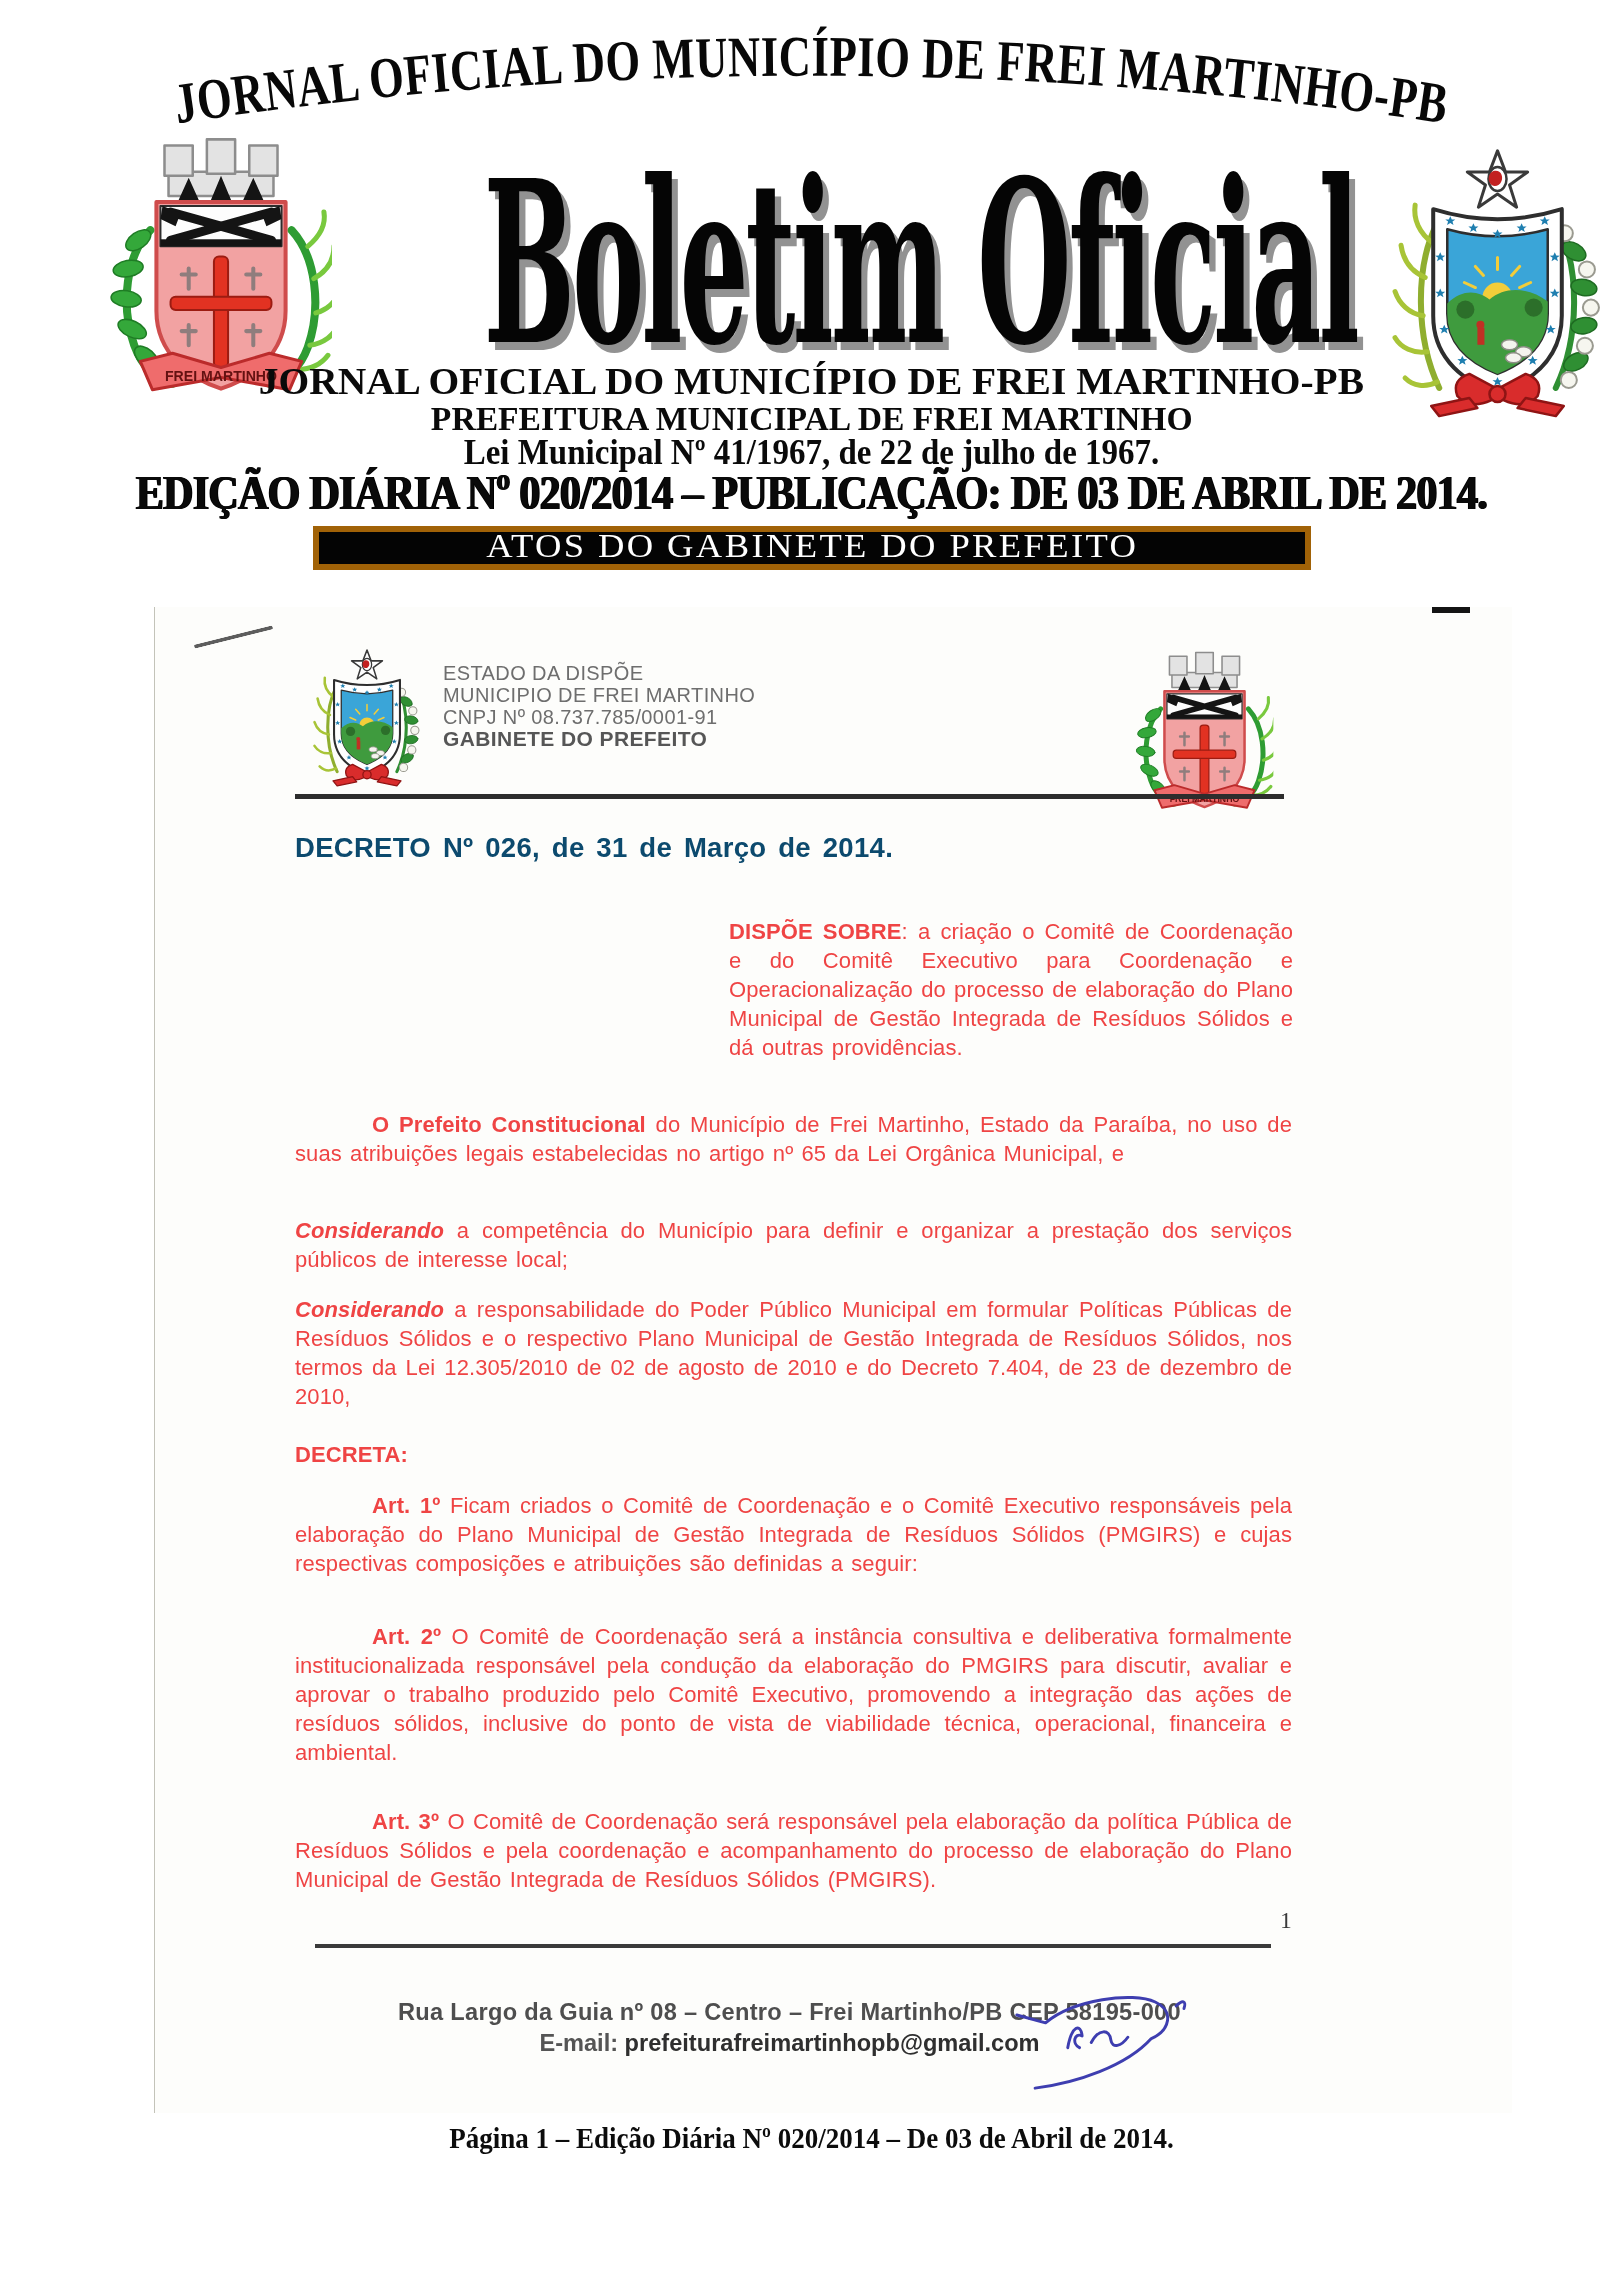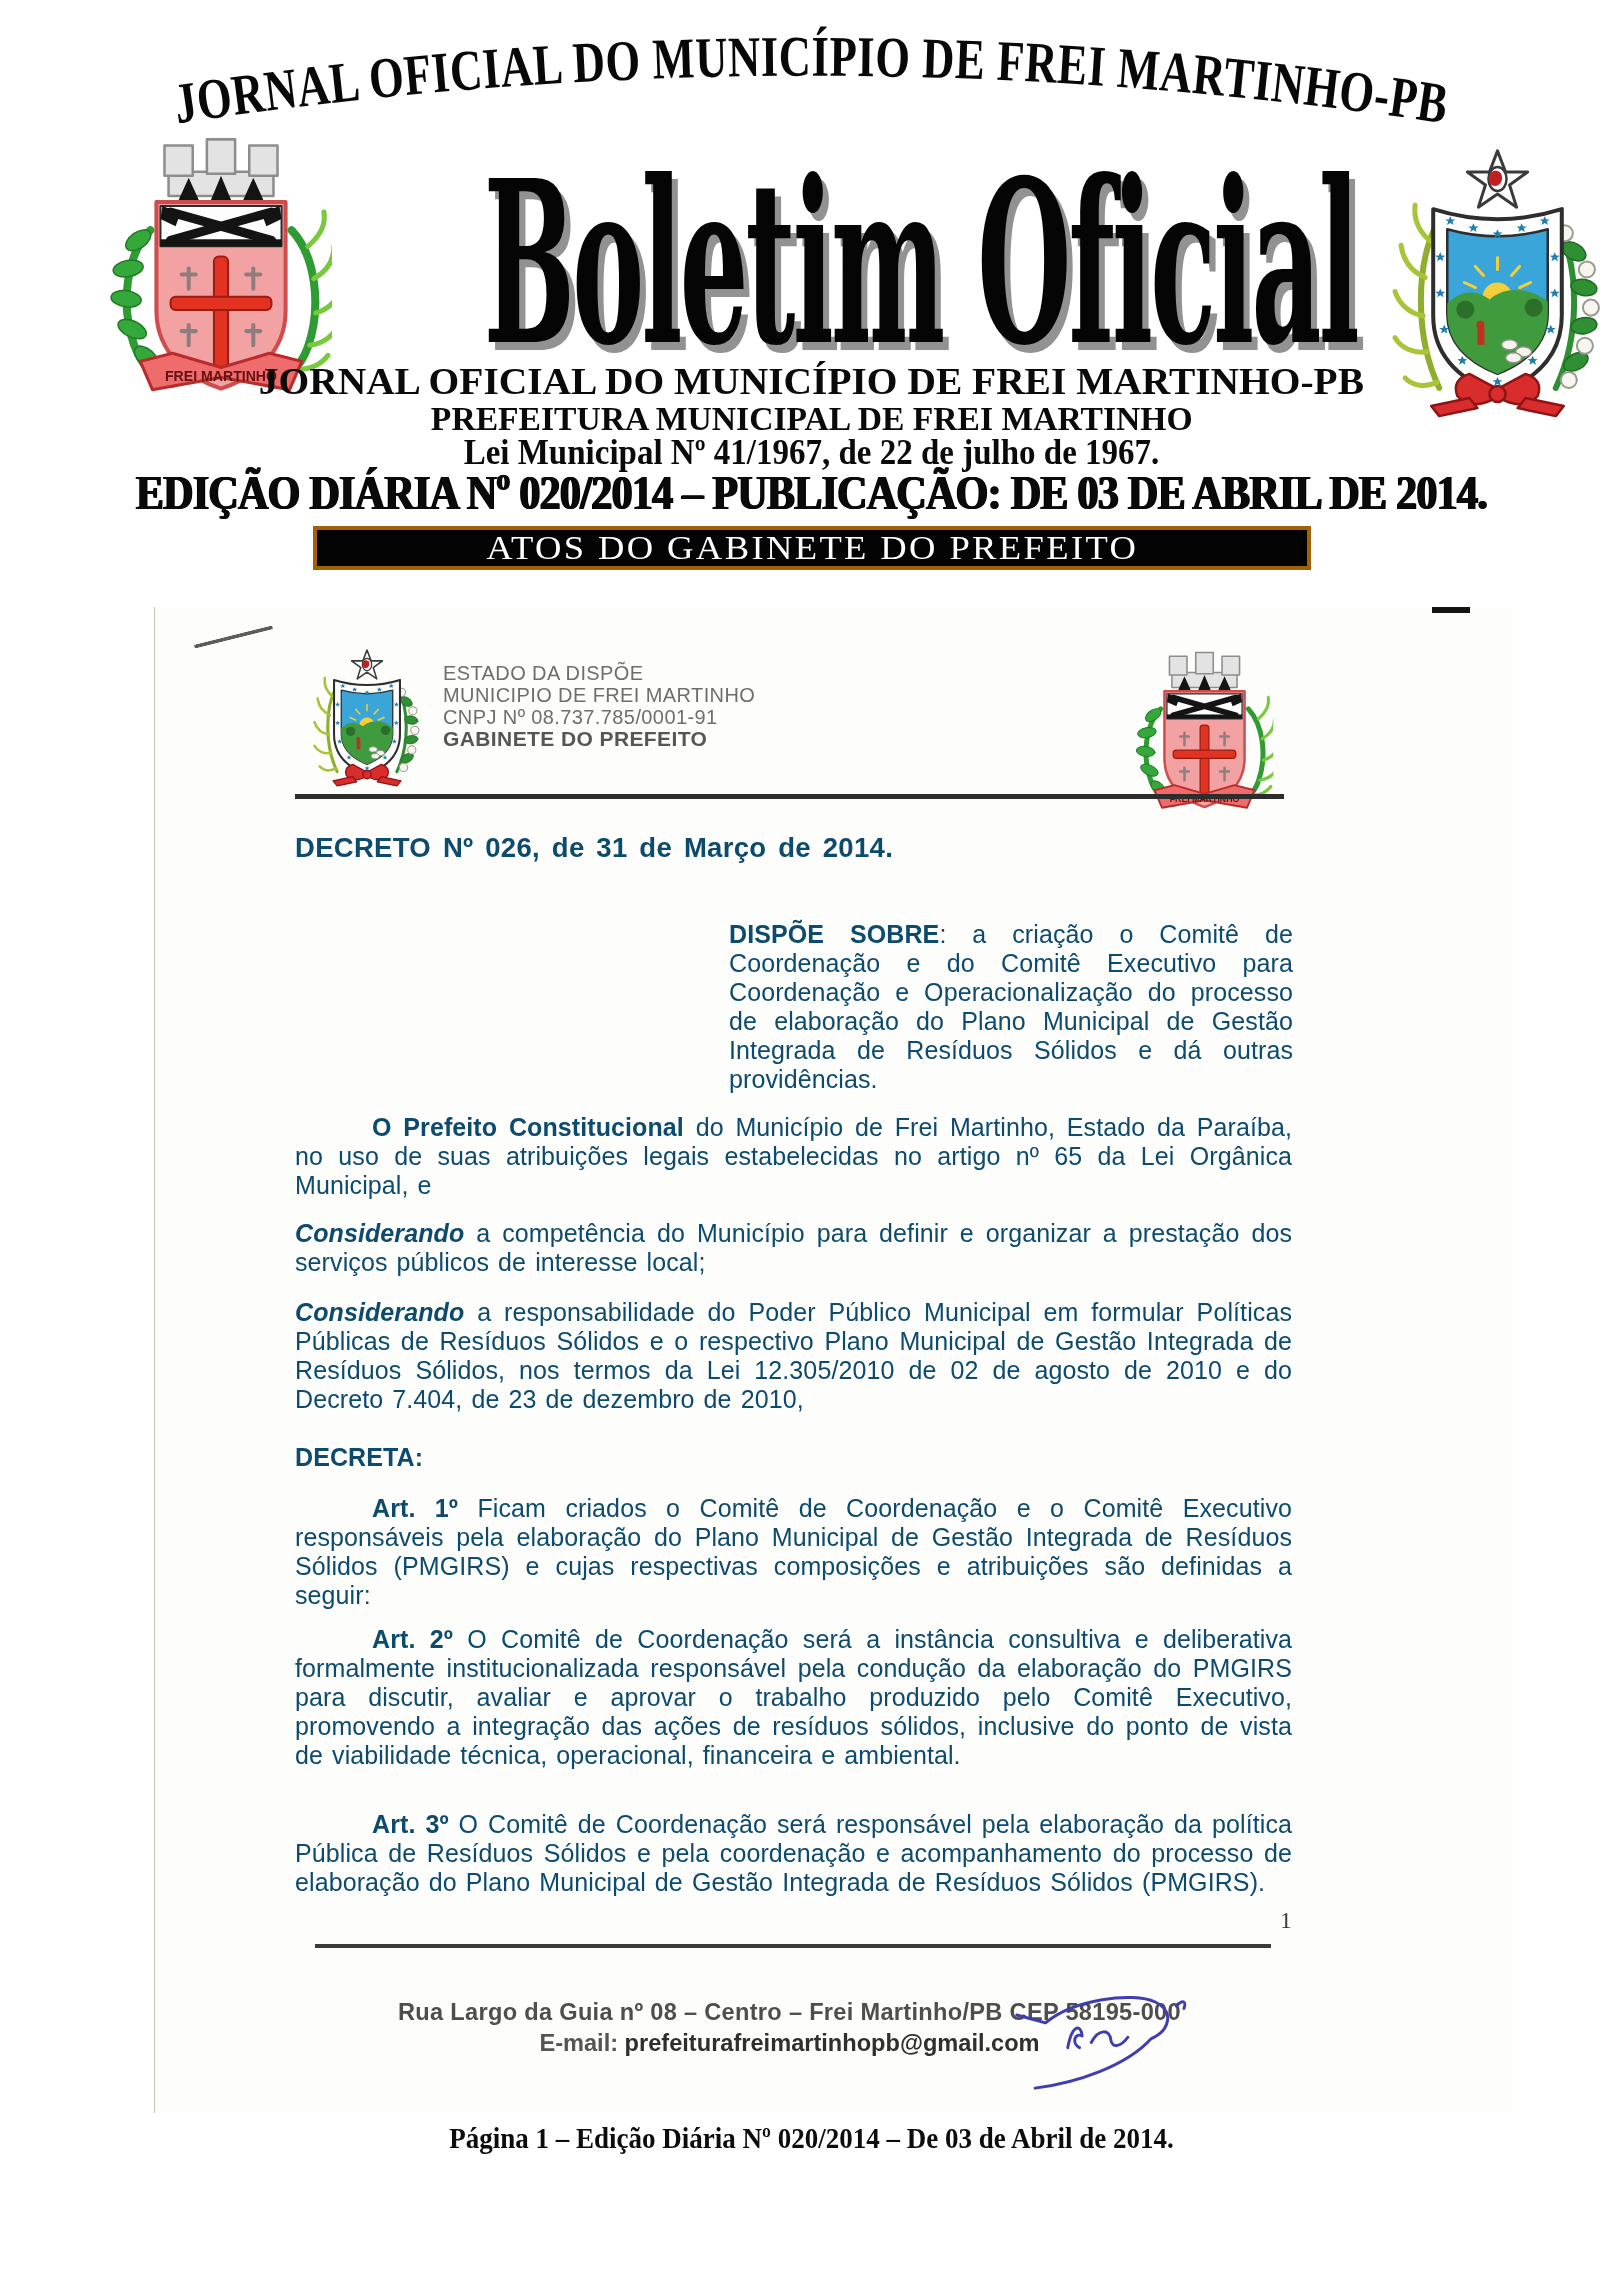--- a/index.html
+++ b/index.html
@@ -17,36 +17,36 @@
        font-family:"Liberation Serif",serif;font-weight:700;}
   .sub1{top:361px;font-size:34px;}
   .sub1 .cond{transform:scale(1.16,1.1);}
   .sub2{top:399px;font-size:32px;}
   .sub2 .cond{transform:scale(1.05,1.08);}
   .sub3{top:433px;font-size:33px;}
   .sub3 .cond{transform:scale(1.0,1.06);}
   .edition{top:464px;font-size:42px;letter-spacing:-0.7px;}
   .edition .cond{transform:scale(1.0,1.18);text-shadow:0.9px 0 0 #000,-0.9px 0 0 #000;}
   .section-bar{position:absolute;left:313px;top:526px;width:998px;height:44px;background:#040404;
-    border:4px solid #a16207;box-sizing:border-box;display:flex;align-items:flex-end;justify-content:center;}
+    border:6px solid #a16207;box-sizing:border-box;display:flex;align-items:flex-end;justify-content:center;}
   .section-bar span{font-family:"Liberation Serif",serif;color:#ffffff;font-size:31px;letter-spacing:2px;
     display:inline-block;white-space:nowrap;transform:scale(1.18,1.12);}
   
   .scan{position:absolute;left:154px;top:607px;width:1357px;height:1506px;background:#fdfdfb;
         border-left:1.3px solid #c3c3b9;}
   .scan-dash{position:absolute;left:1277px;top:0px;width:38px;height:5.9px;background:#141414;}
   .scan-slash{position:absolute;left:38px;top:27.5px;width:81px;height:0;border-top:4.6px solid #5d5d5d;
         border-radius:2.6px;transform:rotate(-14deg);}
   .lh-text{position:absolute;left:288px;top:55px;color:#6e6e6e;font-size:20px;line-height:22px;letter-spacing:0.4px;}
   .lh-text .lh-bold{font-weight:bold;color:#565656;font-size:21px;}
   .rule1{position:absolute;left:140px;top:187px;width:989px;height:4.6px;background:#2d2d2d;}
   .doc-title{position:absolute;left:140px;top:225px;font-size:27.5px;font-weight:bold;color:#0c4a6e;
       letter-spacing:0.3px;word-spacing:3.9px;}
-  .body-par{position:absolute;left:140px;width:997px;font-size:25px;line-height:29px;text-align:justify;
-      color:#0c4a6e;letter-spacing:0.1px;word-spacing:2px;}
+  .body-par{position:absolute;left:140px;width:997px;font-size:22px;line-height:29px;text-align:justify;
+      color:#ef4444;letter-spacing:0.1px;word-spacing:2px;}
   .indent{text-indent:77px;}
   .ementa{left:574px;width:564px;}
   .lead{font-weight:bold;}
   .lead.it{font-style:italic;}
   .decreta{font-weight:bold;text-align:left;}
   .pagenum{position:absolute;left:1125px;top:1300px;font-family:"Liberation Serif",serif;font-size:23.6px;color:#3b3b3b;}
   .footrule{position:absolute;left:160px;top:1337px;width:956px;height:3.9px;background:#3a3a3a;}
   .scan-footer{position:absolute;left:124px;top:1348px;width:1021px;text-align:center;color:#4e4e4e;margin-top:44px;}
   .addr{font-size:23.6px;font-weight:bold;letter-spacing:0.3px;}
   .email-line{font-size:23.6px;margin-top:3.9px;font-weight:bold;color:#555555;}

